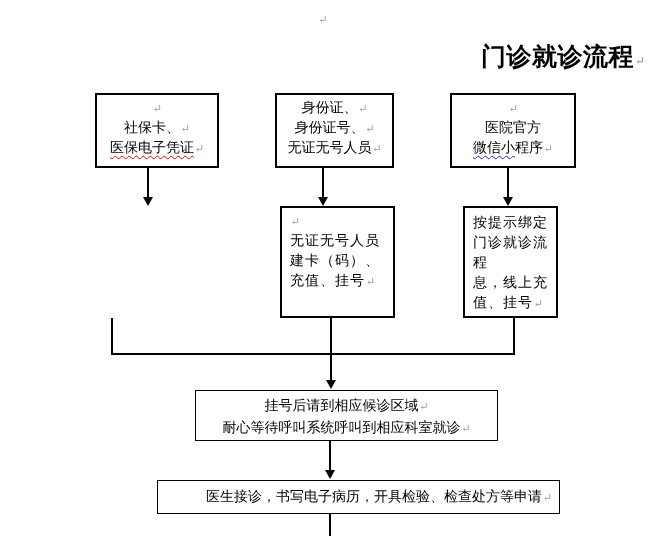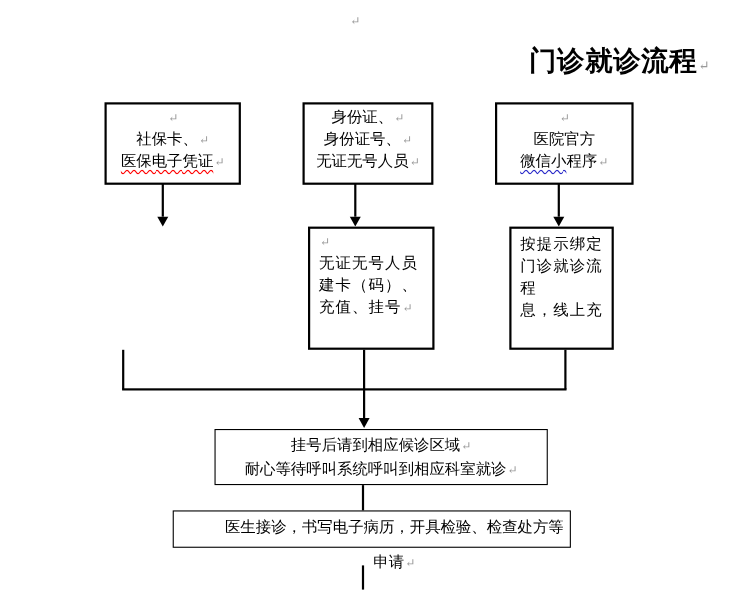--- a/index.html
+++ b/index.html
@@ -41,21 +41,21 @@
   .fbox.center{text-align:center;}
   .fbox.left{text-align:left;}
 
   .box-a{left:95px;top:93px;width:124px;height:75px;padding-top:3px;}
   .box-b{left:275px;top:93px;width:119px;height:75px;padding-top:3px;}
   .box-c{left:450px;top:93px;width:126px;height:75px;padding-top:3px;}
   .box-d{left:76px;top:206px;width:157px;height:112px;padding:5px 4px 0 7px;}
   .box-e{left:280px;top:206px;width:115px;height:112px;padding:3px 2px 0 8px;letter-spacing:1px;}
   .box-f{left:463px;top:206px;width:95px;height:112px;padding:5px 0 4px 8px;letter-spacing:1px;}
   .box-g{left:175px;top:390px;width:303px;height:51px;padding-top:4px;line-height:21px;}
-  .box-h{left:137px;top:464px;width:362px;height:34px;line-height:31px;padding-left:41px;}
+  .box-h{left:137px;top:480px;width:403px;height:34px;line-height:31px;padding-left:41px;}
 
   .wavy-red{
     text-decoration-line:underline;
     text-decoration-style:wavy;
     text-decoration-color:var(--color-wavy_red,#f00);
     text-decoration-thickness:1px;
     text-underline-offset:3px;
     font-family:Liberation Serif, serif;
   }
   .wavy-blue{
@@ -118,20 +118,21 @@
     <div><span></span><span class="pilcrow">↵</span></div>
     <div><span>无证无号人员</span></div>
     <div><span>建卡（码）、</span></div>
     <div><span>充值、挂号</span><span class="pilcrow">↵</span></div>
   </div>
 
   <div class="fbox left box-f">
     <div><span>按提示绑定</span></div>
     <div><span>门诊就诊流程</span></div>
     <div><span>息，线上充</span></div>
+    <div><span>值、挂号</span><span class="pilcrow">↵</span></div>
   </div>
 
   <div class="vline" style="left:111px;top:318px;height:36px;"></div>
   <div class="vline" style="left:513px;top:318px;height:36px;"></div>
   <div class="hline" style="left:111px;top:353px;width:404px;"></div>
   <div class="vline" style="left:330px;top:318px;height:63px;"></div>
   <div class="arrowhead" style="left:326px;top:380px;"></div>
 
   <div class="fbox thin center box-g">
     <div><span>挂号后请到相应候诊区域</span><span class="pilcrow">↵</span></div>

